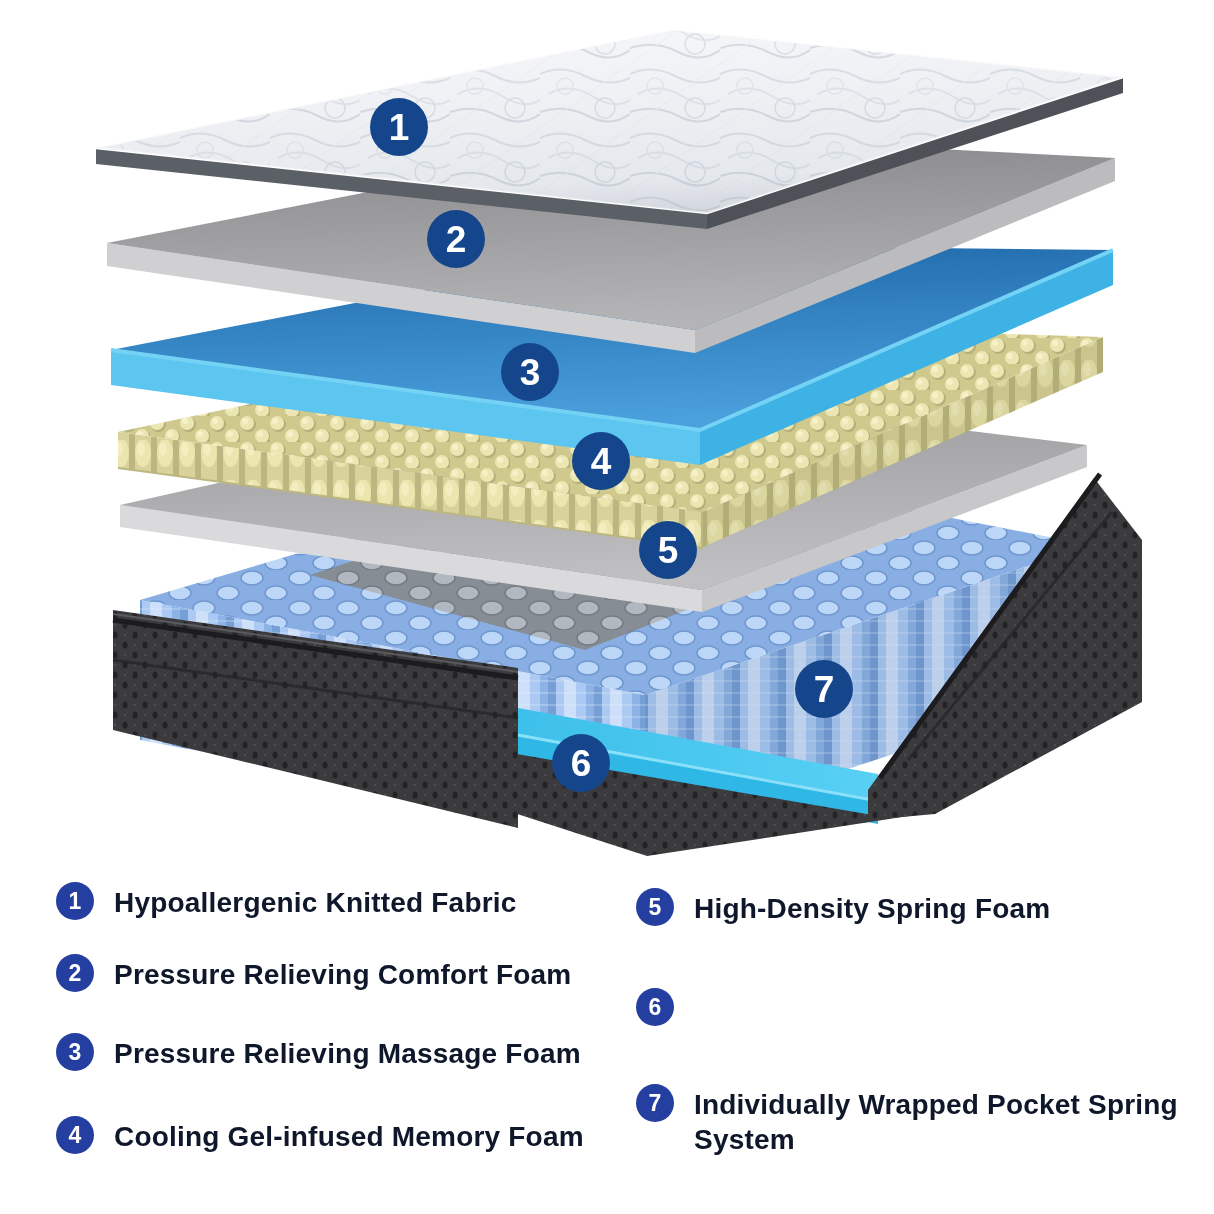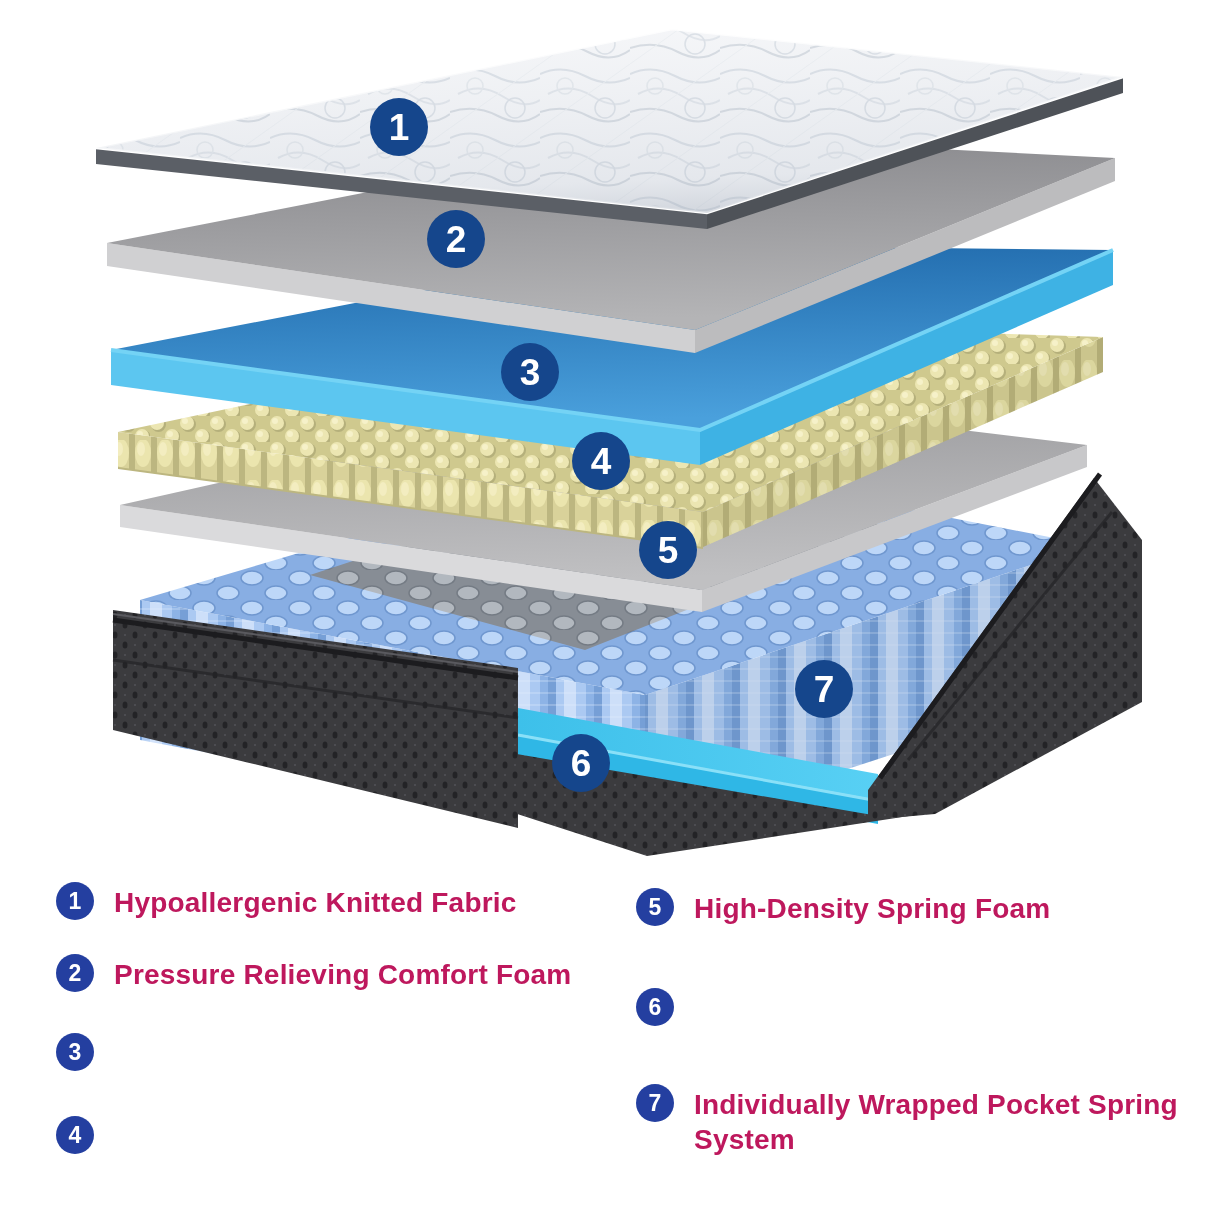--- a/index.html
+++ b/index.html
@@ -14,21 +14,21 @@
   .b2{left:427px;top:210px;}
   .b3{left:501px;top:343px;}
   .b4{left:572px;top:432px;}
   .b5{left:639px;top:521px;}
   .b6{left:552px;top:734px;}
   .b7{left:795px;top:660px;}
   
   .legend-item{position:absolute;display:flex;align-items:flex-start;}
   .legend-num{flex:0 0 auto;width:38px;height:38px;border-radius:50%;background:#243fa0;color:#ffffff;
               display:flex;align-items:center;justify-content:center;font-size:23px;font-weight:bold;margin-right:20px;}
-  .legend-label{color:#be185d;font-size:28px;font-weight:bold;line-height:1.26;letter-spacing:.2px;padding-top:3px;}
+  .legend-label{color:#0f172a;font-size:28px;font-weight:bold;line-height:1.26;letter-spacing:.2px;padding-top:3px;}
   .li1{left:56px;top:882px;width:560px;}
   .li2{left:56px;top:954px;width:560px;}
   .li3{left:56px;top:1033px;width:560px;}
   .li4{left:56px;top:1116px;width:560px;}
   .li5{left:636px;top:888px;width:560px;}
   .li6{left:636px;top:988px;width:560px;}
   .li7{left:636px;top:1084px;width:560px;}
   .li7 .legend-label{max-width:505px;}
 </style>
 </head>
@@ -197,23 +197,25 @@
   <div class="legend-item li1">
     <span class="legend-num">1</span>
     <span class="legend-label">Hypoallergenic Knitted Fabric</span>
   </div>
   <div class="legend-item li2">
     <span class="legend-num">2</span>
     <span class="legend-label">Pressure Relieving Comfort Foam</span>
   </div>
   <div class="legend-item li3">
     <span class="legend-num">3</span>
+    <span class="legend-label">Pressure Relieving Massage Foam</span>
   </div>
   <div class="legend-item li4">
     <span class="legend-num">4</span>
+    <span class="legend-label">Cooling Gel-infused Memory Foam</span>
   </div>
   <div class="legend-item li5">
     <span class="legend-num">5</span>
     <span class="legend-label">High-Density Spring Foam</span>
   </div>
   <div class="legend-item li6">
     <span class="legend-num">6</span>
   </div>
   <div class="legend-item li7">
     <span class="legend-num">7</span>

